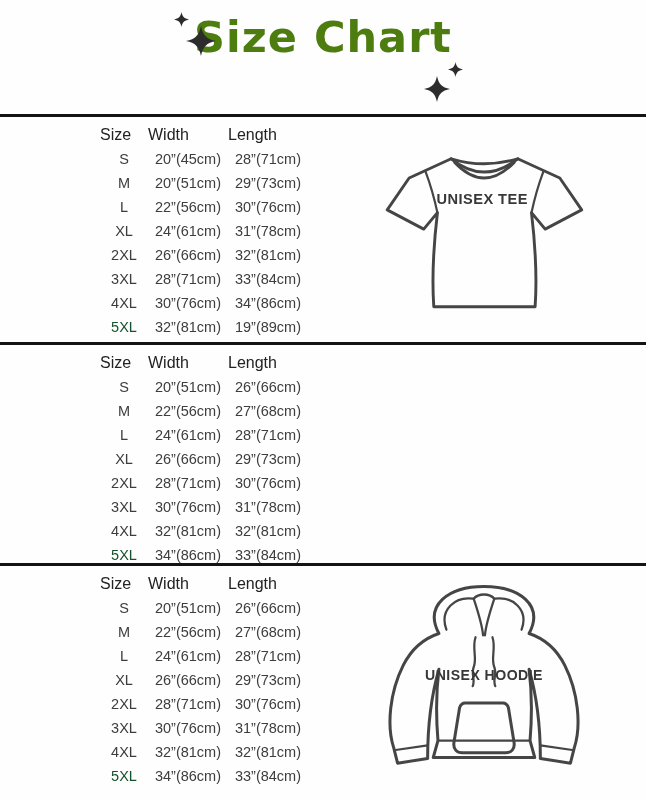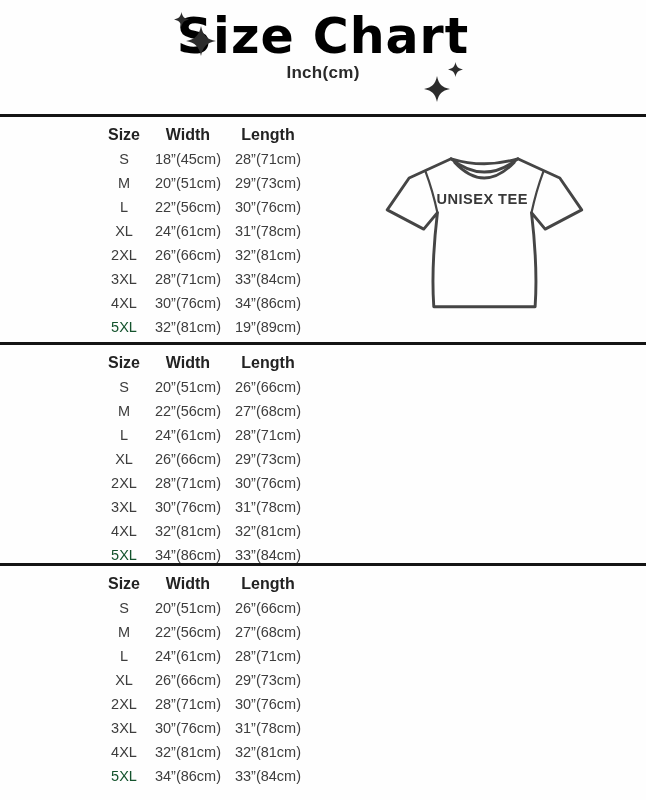--- a/index.html
+++ b/index.html
@@ -1,30 +1,30 @@
 <!DOCTYPE html>
 <html><head>
 <meta charset="utf-8">
 <style>
   html,body{margin:0;padding:0;}
   body{width:646px;height:800px;background:#fff;font-family:"Liberation Sans",sans-serif;}
   .page{position:relative;width:646px;height:800px;background:#fefefe;overflow:hidden;}
   
   .hdr{position:relative;height:114px;text-align:center;}
   .title{margin:0;padding-top:12px;font-family:"DejaVu Sans",sans-serif;font-weight:bold;
-         font-size:49px;letter-spacing:1px;color:#000000;line-height:50px;}
+         font-size:43px;letter-spacing:1px;color:#4d7c0f;line-height:50px;}
   .subtitle{font-size:17px;font-weight:bold;color:#2a2a2a;margin-top:1px;letter-spacing:.3px;}
   .sparkle{position:absolute;}
   .divider{height:3px;background:#141414;}
   
   .section{display:flex;align-items:stretch;}
   .s1{height:225px}.s2{height:218px}.s3{height:228px}
   .tablewrap{width:336px;box-sizing:border-box;padding:6px 0 0 100px;}
   .grid{display:grid;grid-template-columns:48px 80px 80px;grid-auto-rows:24px;align-items:center;}
-  .grid .h{font-weight:bold;font-size:16px;color:#222;text-align:center;height:26px;line-height:26px;}
+  .grid .h{font-weight:normal;font-size:16px;color:#222;text-align:left;height:26px;line-height:26px;}
   .grid .c{font-size:14.5px;color:#3d3d3d;text-align:center;white-space:nowrap;}
   .grid .muted{color:#14532d;}
   .art{flex:1;display:flex;align-items:center;justify-content:center;margin:6px;padding-right:14px;}
   .garment{stroke:#454545;stroke-width:3.2;fill:none;stroke-linejoin:round;stroke-linecap:round;}
   .garment .fillw{fill:#fefefe;}
   .glabel{font-family:"Liberation Sans",sans-serif;font-weight:bold;fill:#383838;letter-spacing:.5px;}
   .thin{stroke-width:2.4;}
 </style>
 </head>
 <body>
@@ -38,32 +38,31 @@
     <svg class="sparkle" style="left:186px;top:26px" width="30" height="30" viewBox="0 0 24 24">
         <path d="M12 0C13.5 7.5 16.5 10.5 24 12 16.5 13.5 13.5 16.5 12 24 10.5 16.5 7.5 13.5 0 12 7.5 10.5 10.5 7.5 12 0Z" fill="#2c2c2c"></path>
       </svg>
     <svg class="sparkle" style="left:448px;top:62px" width="15" height="15" viewBox="0 0 24 24">
         <path d="M12 0C13.5 7.5 16.5 10.5 24 12 16.5 13.5 13.5 16.5 12 24 10.5 16.5 7.5 13.5 0 12 7.5 10.5 10.5 7.5 12 0Z" fill="#2c2c2c"></path>
       </svg>
     <svg class="sparkle" style="left:424px;top:76px" width="26" height="26" viewBox="0 0 24 24">
         <path d="M12 0C13.5 7.5 16.5 10.5 24 12 16.5 13.5 13.5 16.5 12 24 10.5 16.5 7.5 13.5 0 12 7.5 10.5 10.5 7.5 12 0Z" fill="#2c2c2c"></path>
       </svg>
     <h1 class="title">Size Chart</h1>
-    <div class="subtitle">Inch(cm)</div>
   </div>
   <div class="divider"></div>
 
   <div class="section s1">
     <div class="tablewrap">
       <div class="grid">
         <span class="h">Size</span>
           <span class="h">Width</span>
           <span class="h">Length</span>
         <span class="c">S</span>
-          <span class="c">18”(45cm)</span>
+          <span class="c">20”(45cm)</span>
           <span class="c">28”(71cm)</span>
         <span class="c">M</span>
           <span class="c">20”(51cm)</span>
           <span class="c">29”(73cm)</span>
         <span class="c">L</span>
           <span class="c">22”(56cm)</span>
           <span class="c">30”(76cm)</span>
         <span class="c">XL</span>
           <span class="c">24”(61cm)</span>
           <span class="c">31”(78cm)</span>
@@ -154,15 +153,30 @@
           <span class="c">30”(76cm)</span>
           <span class="c">31”(78cm)</span>
         <span class="c">4XL</span>
           <span class="c">32”(81cm)</span>
           <span class="c">32”(81cm)</span>
         <span class="c muted">5XL</span>
           <span class="c">34”(86cm)</span>
           <span class="c">33”(84cm)</span>
       </div>
     </div>
+    <figure class="art">
+      <svg width="226" height="202" viewBox="0 0 240 215" class="garment">
+        <path class="fillw" d="M72 58 C54 64 42 76 34 92 C20 120 16 156 24 180 L28 196 L60 191 C60 160 64 124 72 96 C69 120 69 148 71 172 L66 190 L174 190 L169 172 C171 148 171 120 168 96 C176 124 180 160 180 191 L212 196 L216 180 C224 156 220 120 206 92 C198 76 186 64 168 58 C184 28 158 8 120 8 C82 8 56 28 72 58 Z"></path>
+        <path class="thin" d="M80 54 C72 32 90 18 109 21 C114 15 126 15 131 21 C150 18 168 32 160 54"></path>
+        <path class="thin" d="M109 21 C114 36 118 48 119 60"></path>
+        <path class="thin" d="M131 21 C126 36 122 48 121 60"></path>
+        <path class="thin" d="M111 62 C107 74 113 84 109 94 C106 101 111 107 108 114"></path>
+        <path class="thin" d="M129 62 C133 74 127 84 131 94 C134 101 129 107 132 114"></path>
+        <path class="fillw" d="M100 132 L140 132 C143 132 145 134 146 137 L152 174 C153 181 149 185 143 185 L97 185 C91 185 87 181 88 174 L94 137 C95 134 97 132 100 132 Z"></path>
+        <path class="thin" d="M71 172 L169 172"></path>
+        <path class="thin" d="M26 182 L60 177"></path>
+        <path class="thin" d="M180 177 L214 182"></path>
+        <text class="glabel" x="120" y="107" font-size="15" text-anchor="middle" stroke="none">UNISEX HOODIE</text>
+      </svg>
+    </figure>
   </div>
 
 </div>
 
 </body></html>

